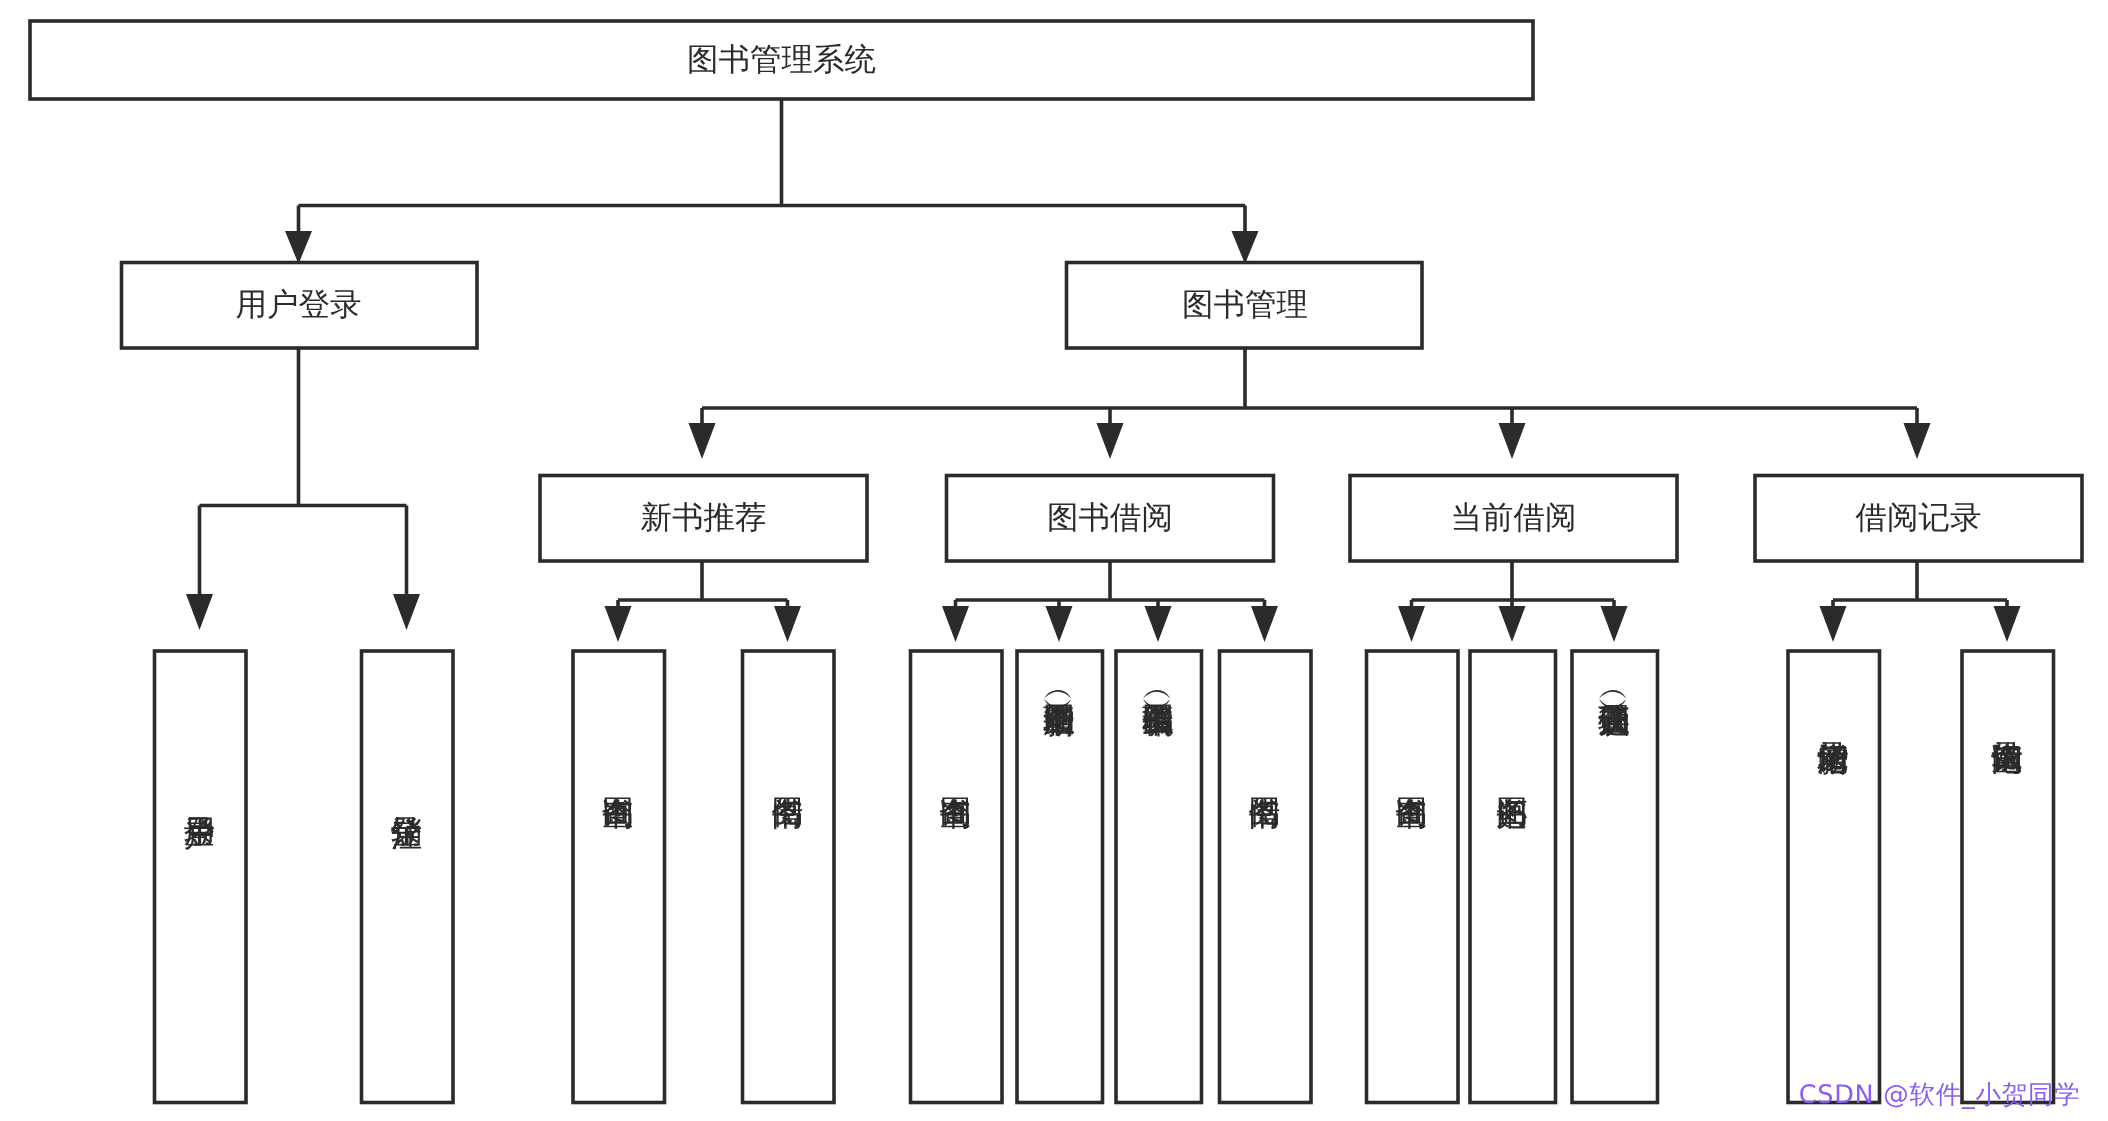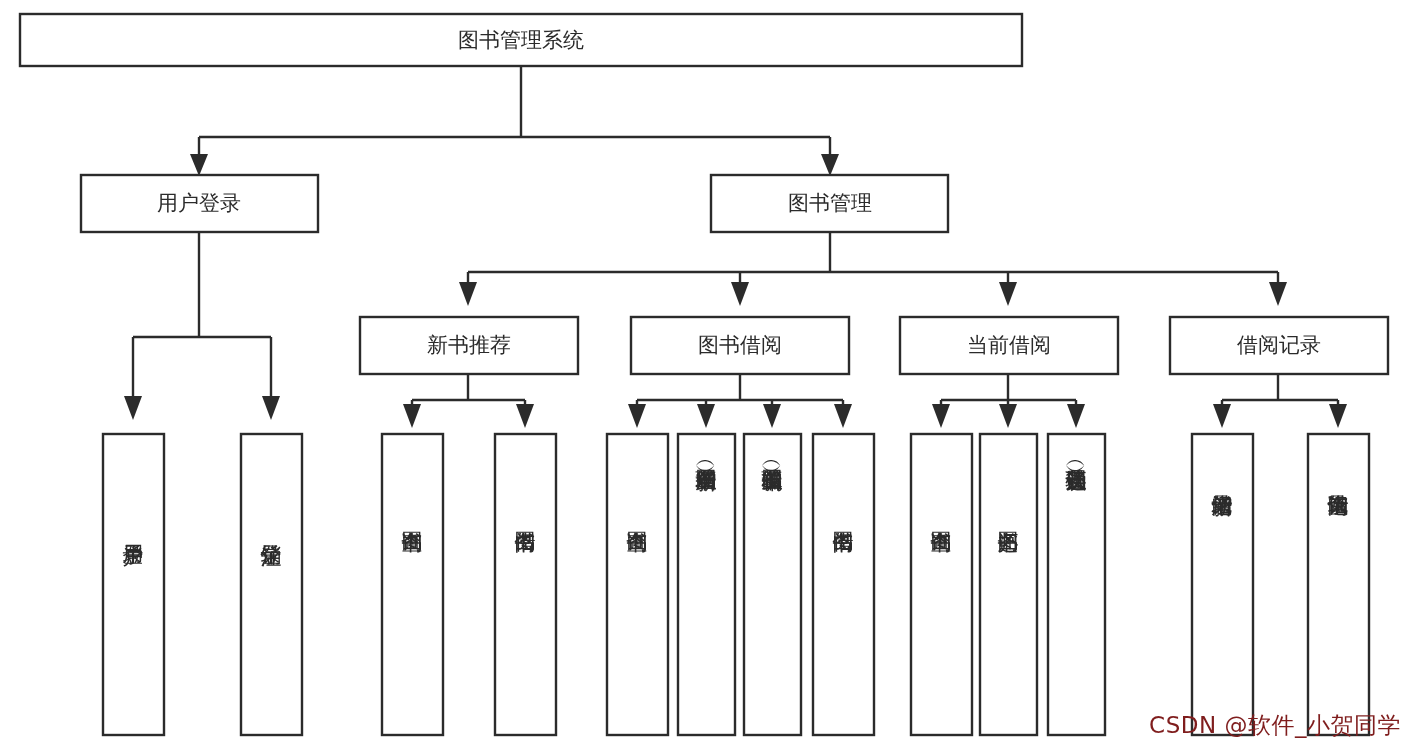--- a/index.html
+++ b/index.html
@@ -51,24 +51,24 @@
     stroke-width: 2.4;
     fill: none;
     stroke-linecap: butt;
   }
   .arrow-head {
     fill: #2b2b2b;
     stroke: none;
   }
   .watermark {
     position: absolute;
-    right: 4px;
+    right: 18px;
     bottom: 6px;
-    color: #7f1d1d;
-    font-size: 23px;
+    color: #8b5cf6;
+    font-size: 17px;
     font-family: "DejaVu Sans", "Liberation Sans", sans-serif;
     white-space: nowrap;
     letter-spacing: 0.5px;
     user-select: none;
   }
 </style>
 </head>
 <body>
 
 <div id="diagram-root">

